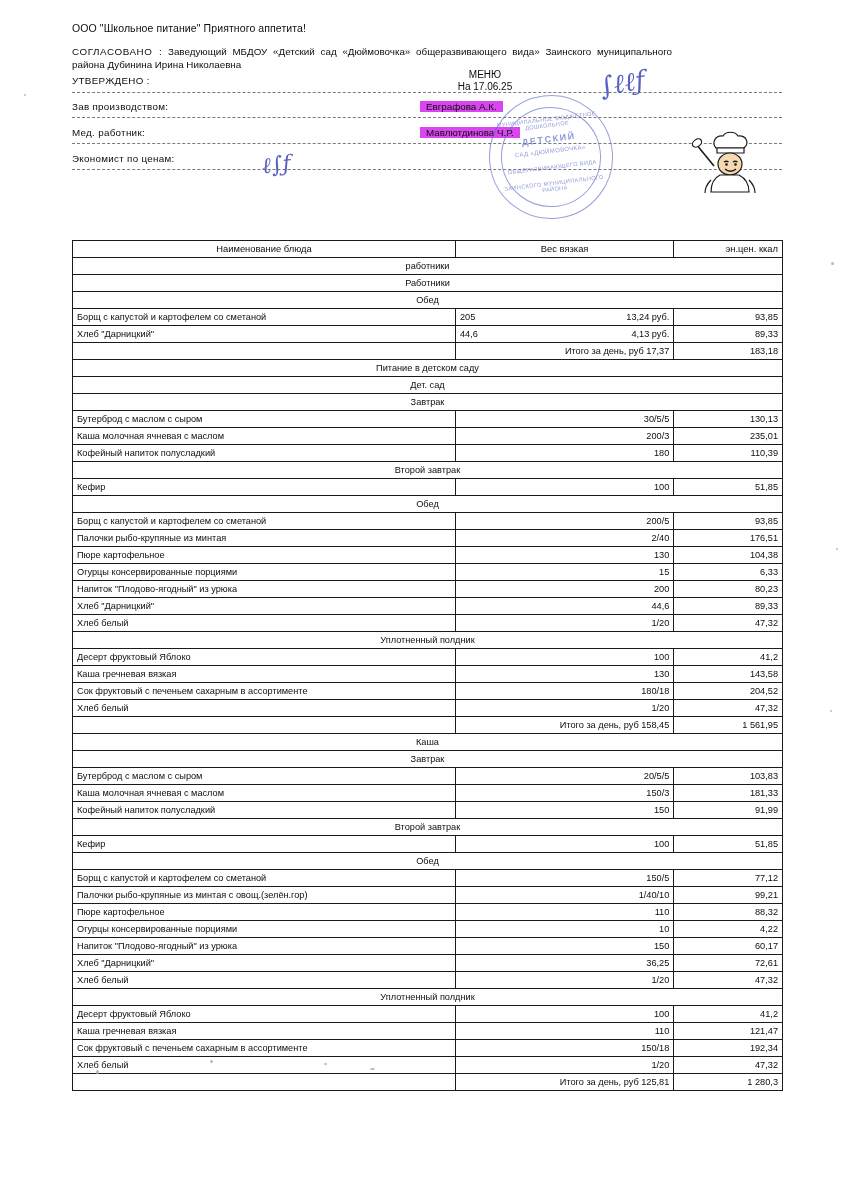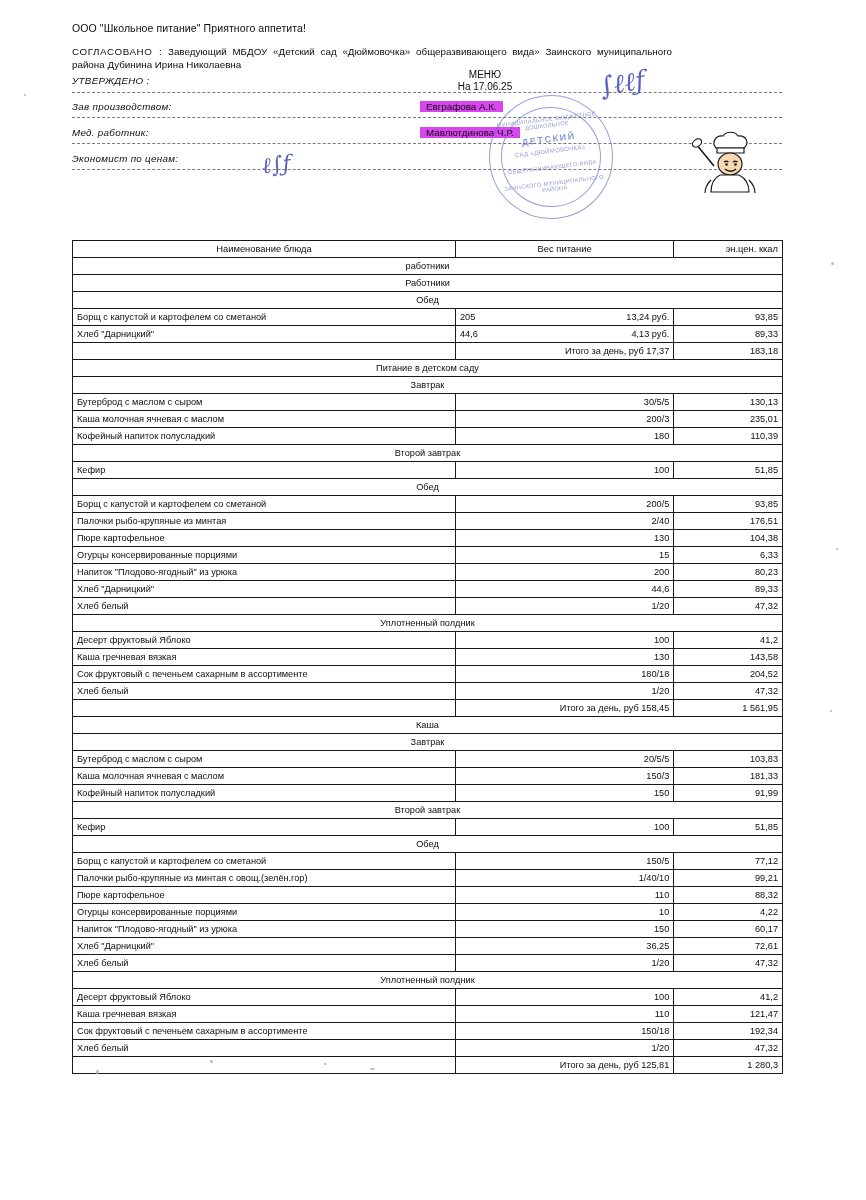--- a/index.html
+++ b/index.html
@@ -55,21 +55,20 @@
     top: 13px;
     border-top: 1px dashed #7a7a7a;
   }
   .dashrow .txt {
     position: relative;
     background: #fff;
     padding-right: 6px;
     display: inline-block;
     font-size: 9.8px;
     letter-spacing: .3px;
-    font-style: italic;
   }
   .dashrow .txt2 {
     position: absolute;
     left: 348px;
     top: 0;
     background: #d946ef;
     padding: 0 6px;
     font-size: 9.8px;
   }
 
@@ -237,21 +236,21 @@
         <ellipse cx="11" cy="15" rx="5" ry="3.5" transform="rotate(-35 11 15)" fill="#ffffff"></ellipse>
         <path d="M25 52c-4 4-6 9-6 13M63 52c4 4 6 9 6 13" stroke-width="1.2"></path>
       </g>
     </svg>
   </div>
 
   <table class="menu">
     <thead>
       <tr>
         <td class="c-name">Наименование блюда</td>
-        <td class="c-weight" style="text-align:center;">Вес питание</td>
+        <td class="c-weight" style="text-align:center;">Вес вязкая</td>
         <td class="c-kcal" style="">эн.цен. ккал</td>
       </tr>
     </thead>
     <tbody id="tbody">
         <tr>
           <td colspan="3" class="center">работники</td>
         </tr>
         <tr>
           <td colspan="3" class="center">Работники</td>
         </tr>
@@ -268,20 +267,23 @@
           <td class="c-weight"><span style="float: left;">44,6</span><span>4,13 руб.</span></td>
           <td class="c-kcal">89,33</td>
         </tr>
         <tr>
           <td class="c-name">&nbsp;</td>
           <td class="c-weight right">Итого за день, руб 17,37</td>
           <td class="c-kcal right">183,18</td>
         </tr>
         <tr>
           <td colspan="3" class="center">Питание в детском саду</td>
+        </tr>
+        <tr>
+          <td colspan="3" class="center">Дет. сад</td>
         </tr>
         <tr>
           <td colspan="3" class="center">Завтрак</td>
         </tr>
         <tr>
           <td class="c-name">Бутерброд с маслом с сыром</td>
           <td class="c-weight"><span>30/5/5</span></td>
           <td class="c-kcal">130,13</td>
         </tr>
         <tr>

